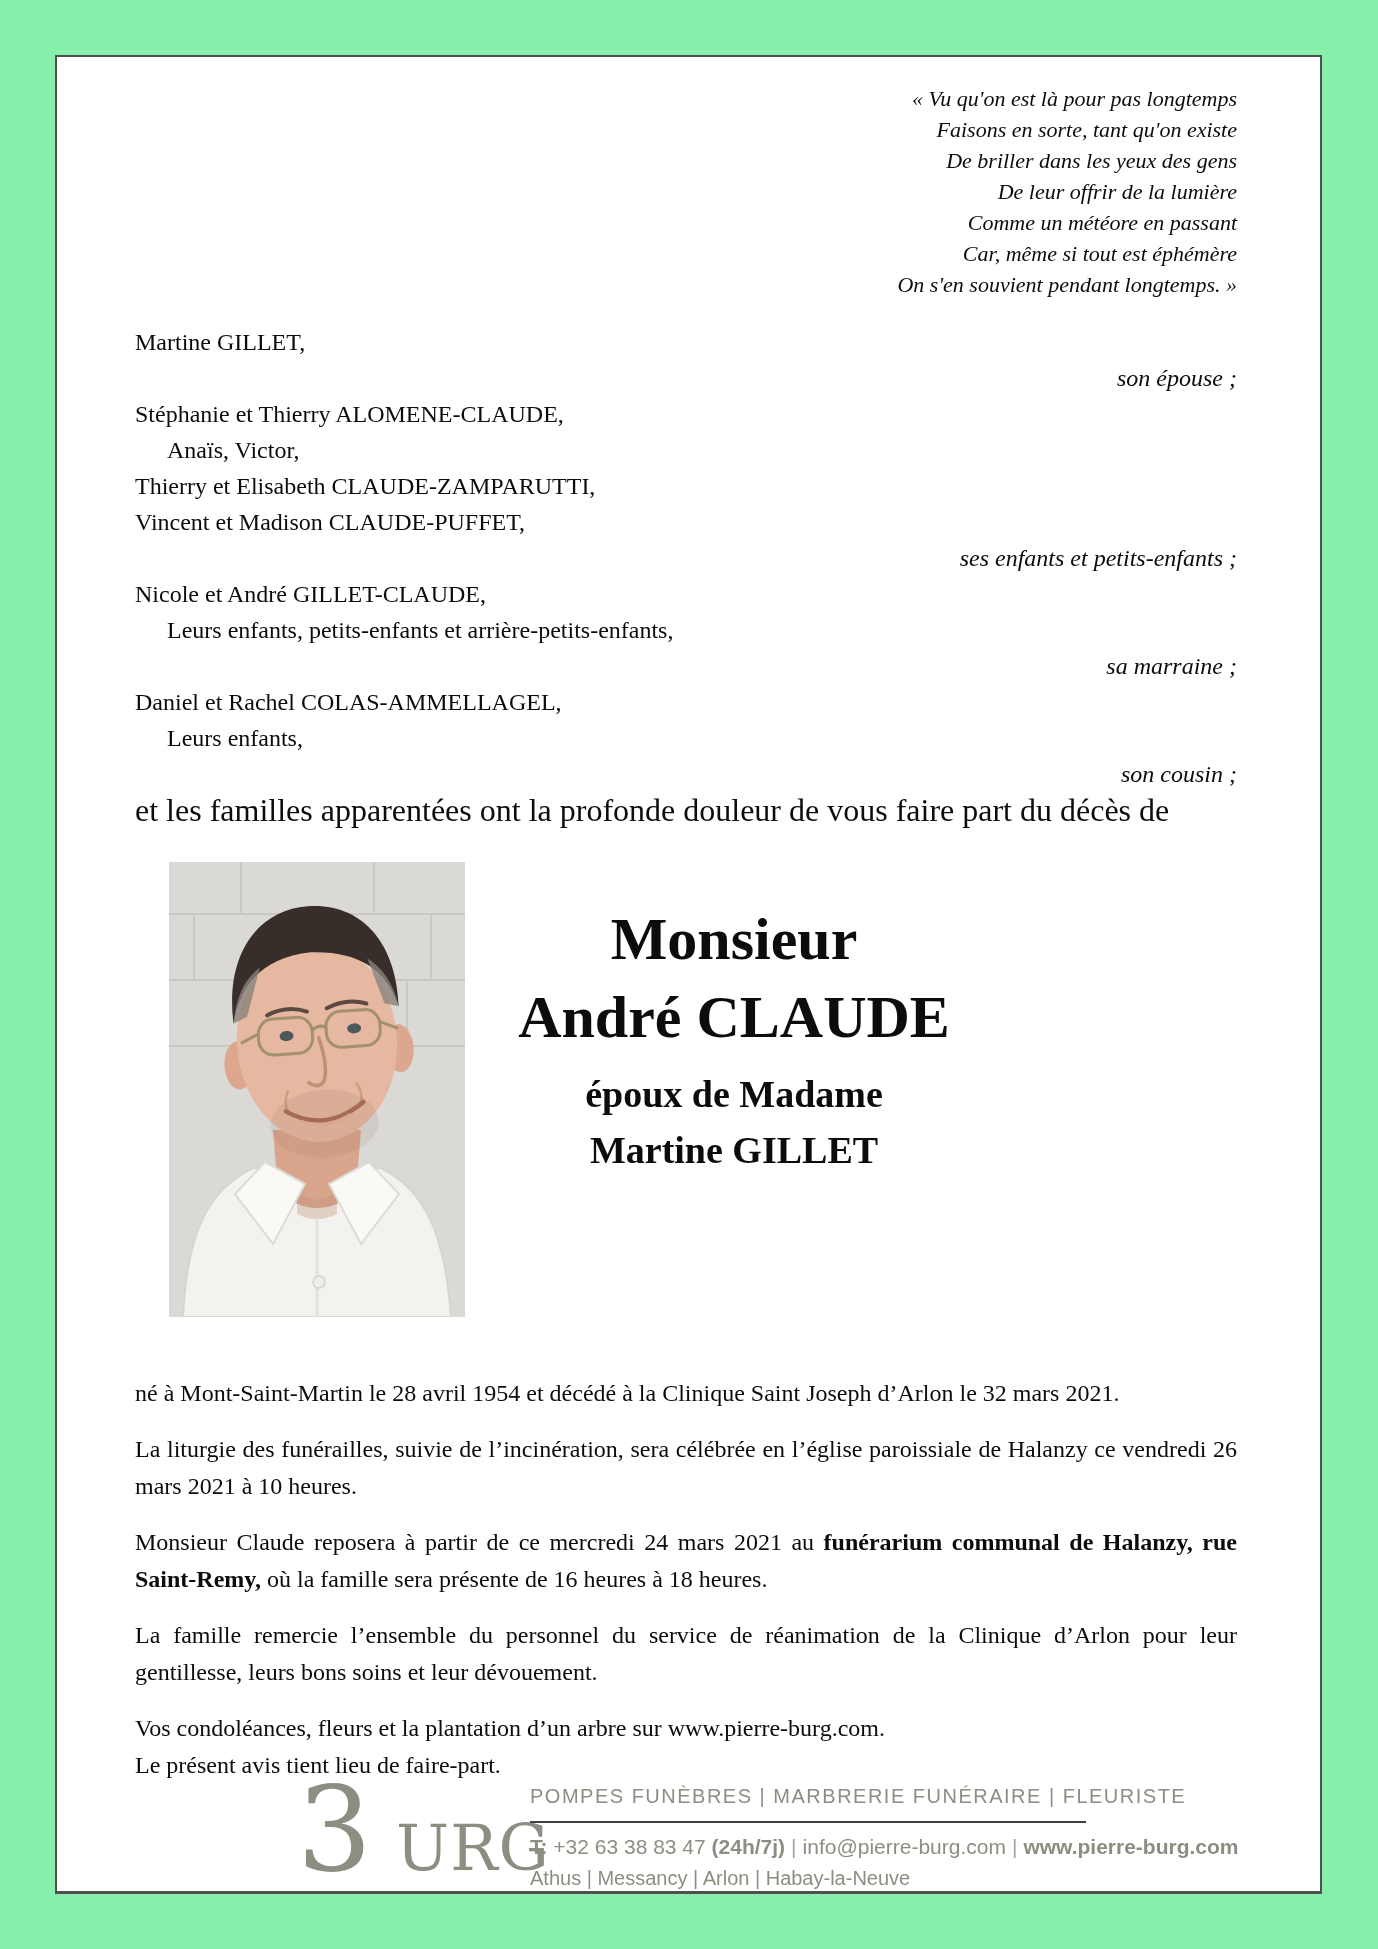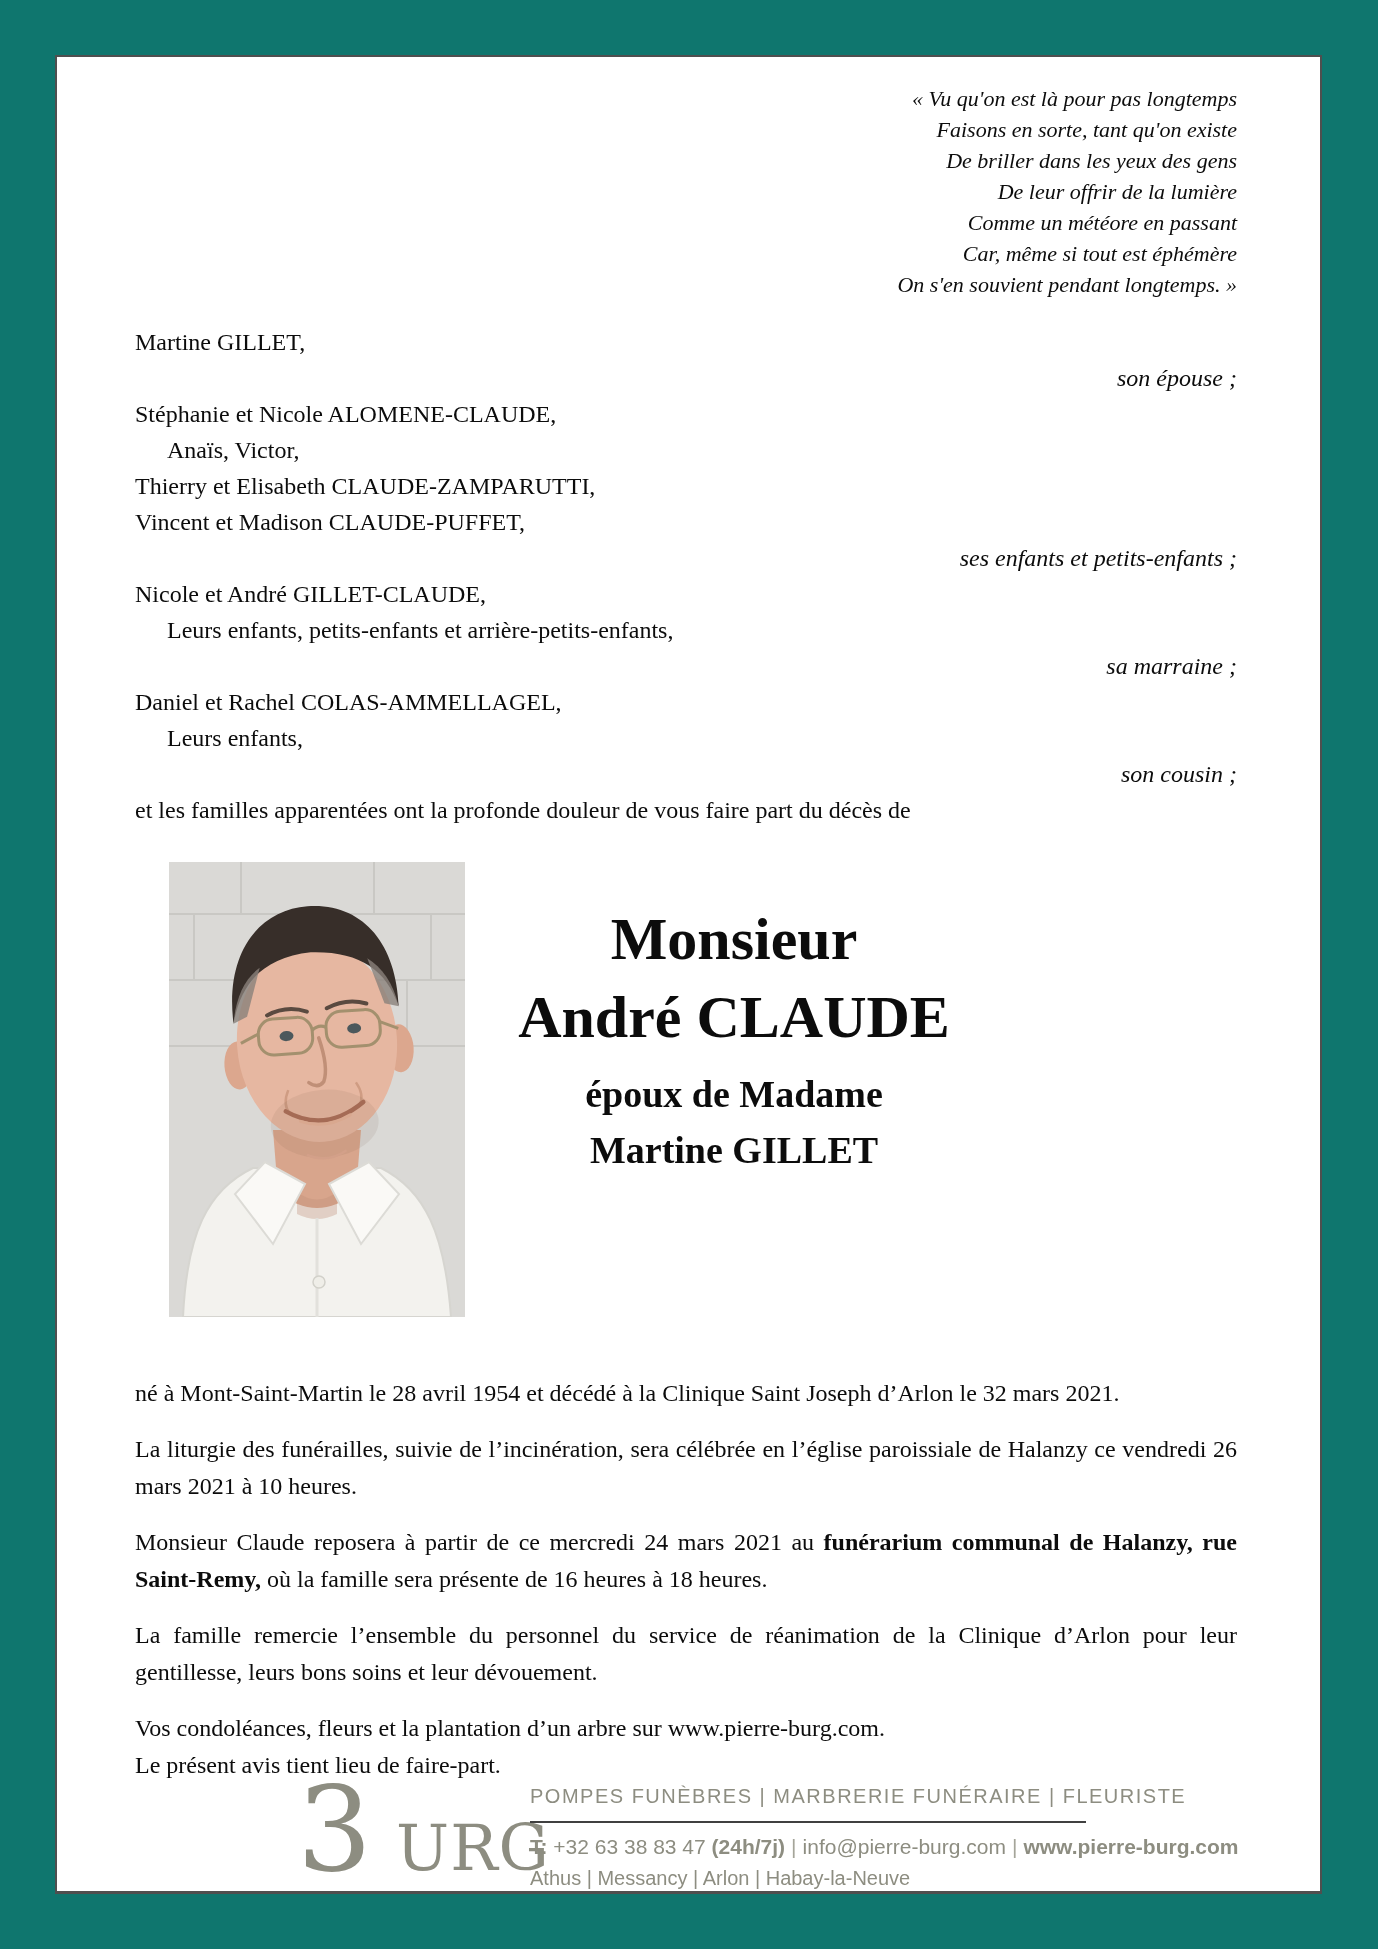--- a/index.html
+++ b/index.html
@@ -1,30 +1,30 @@
 <!DOCTYPE html>
 <html><head>
 <meta charset="utf-8">
 <style>
   html,body{margin:0;padding:0;background:#ffffff;}
-  .page{position:relative;width:1378px;height:1949px;background:#0f766e;overflow:hidden;
+  .page{position:relative;width:1378px;height:1949px;background:#86efac;overflow:hidden;
         font-family:"Liberation Serif", serif;color:#0c0c0c;}
   .frame{position:absolute;left:55px;top:55px;width:1263px;height:1834px;
          border:2px solid #4f4f4f;border-bottom-width:3px;background:#ffffff;}
 
   
   .quote{margin:26px 83px 0 78px;text-align:right;font-style:italic;
          font-size:22px;line-height:31px;}
 
   
   .family{margin:24px 83px 0 78px;font-size:24px;line-height:36px;}
   .family .name{text-align:left;}
   .family .indent{text-align:left;padding-left:32px;}
   .family .role{text-align:right;font-style:italic;}
-  .intro-line{margin:0 83px 0 78px;font-size:24px;line-height:36px;}
+  .intro-line{margin:0 83px 0 78px;font-size:32px;line-height:36px;}
 
   
   .photo-row{position:relative;height:455px;margin:34px 83px 0 78px;}
   .photo{position:absolute;left:34px;top:0;width:296px;height:455px;overflow:hidden;}
   .title-block{position:absolute;left:344px;top:42px;width:510px;text-align:center;}
   .t-main{font-weight:bold;font-size:60px;line-height:70px;}
   .t-main.second{margin-top:8px;}
   .t-sub{font-weight:bold;font-size:38px;line-height:56px;}
   .t-sub.first{margin-top:14px;}
 
@@ -60,21 +60,21 @@
       <div>De briller dans les yeux des gens</div>
       <div>De leur offrir de la lumière</div>
       <div>Comme un météore en passant</div>
       <div>Car, même si tout est éphémère</div>
       <div>On s'en souvient pendant longtemps. »</div>
     </div>
 
     <div class="family">
       <div class="name">Martine GILLET,</div>
       <div class="role">son épouse ;</div>
-      <div class="name">Stéphanie et Nicole ALOMENE-CLAUDE,</div>
+      <div class="name">Stéphanie et Thierry ALOMENE-CLAUDE,</div>
       <div class="indent">Anaïs, Victor,</div>
       <div class="name">Thierry et Elisabeth CLAUDE-ZAMPARUTTI,</div>
       <div class="name">Vincent et Madison CLAUDE-PUFFET,</div>
       <div class="role">ses enfants et petits-enfants ;</div>
       <div class="name">Nicole et André GILLET-CLAUDE,</div>
       <div class="indent">Leurs enfants, petits-enfants et arrière-petits-enfants,</div>
       <div class="role">sa marraine ;</div>
       <div class="name">Daniel et Rachel COLAS-AMMELLAGEL,</div>
       <div class="indent">Leurs enfants,</div>
       <div class="role">son cousin ;</div>

